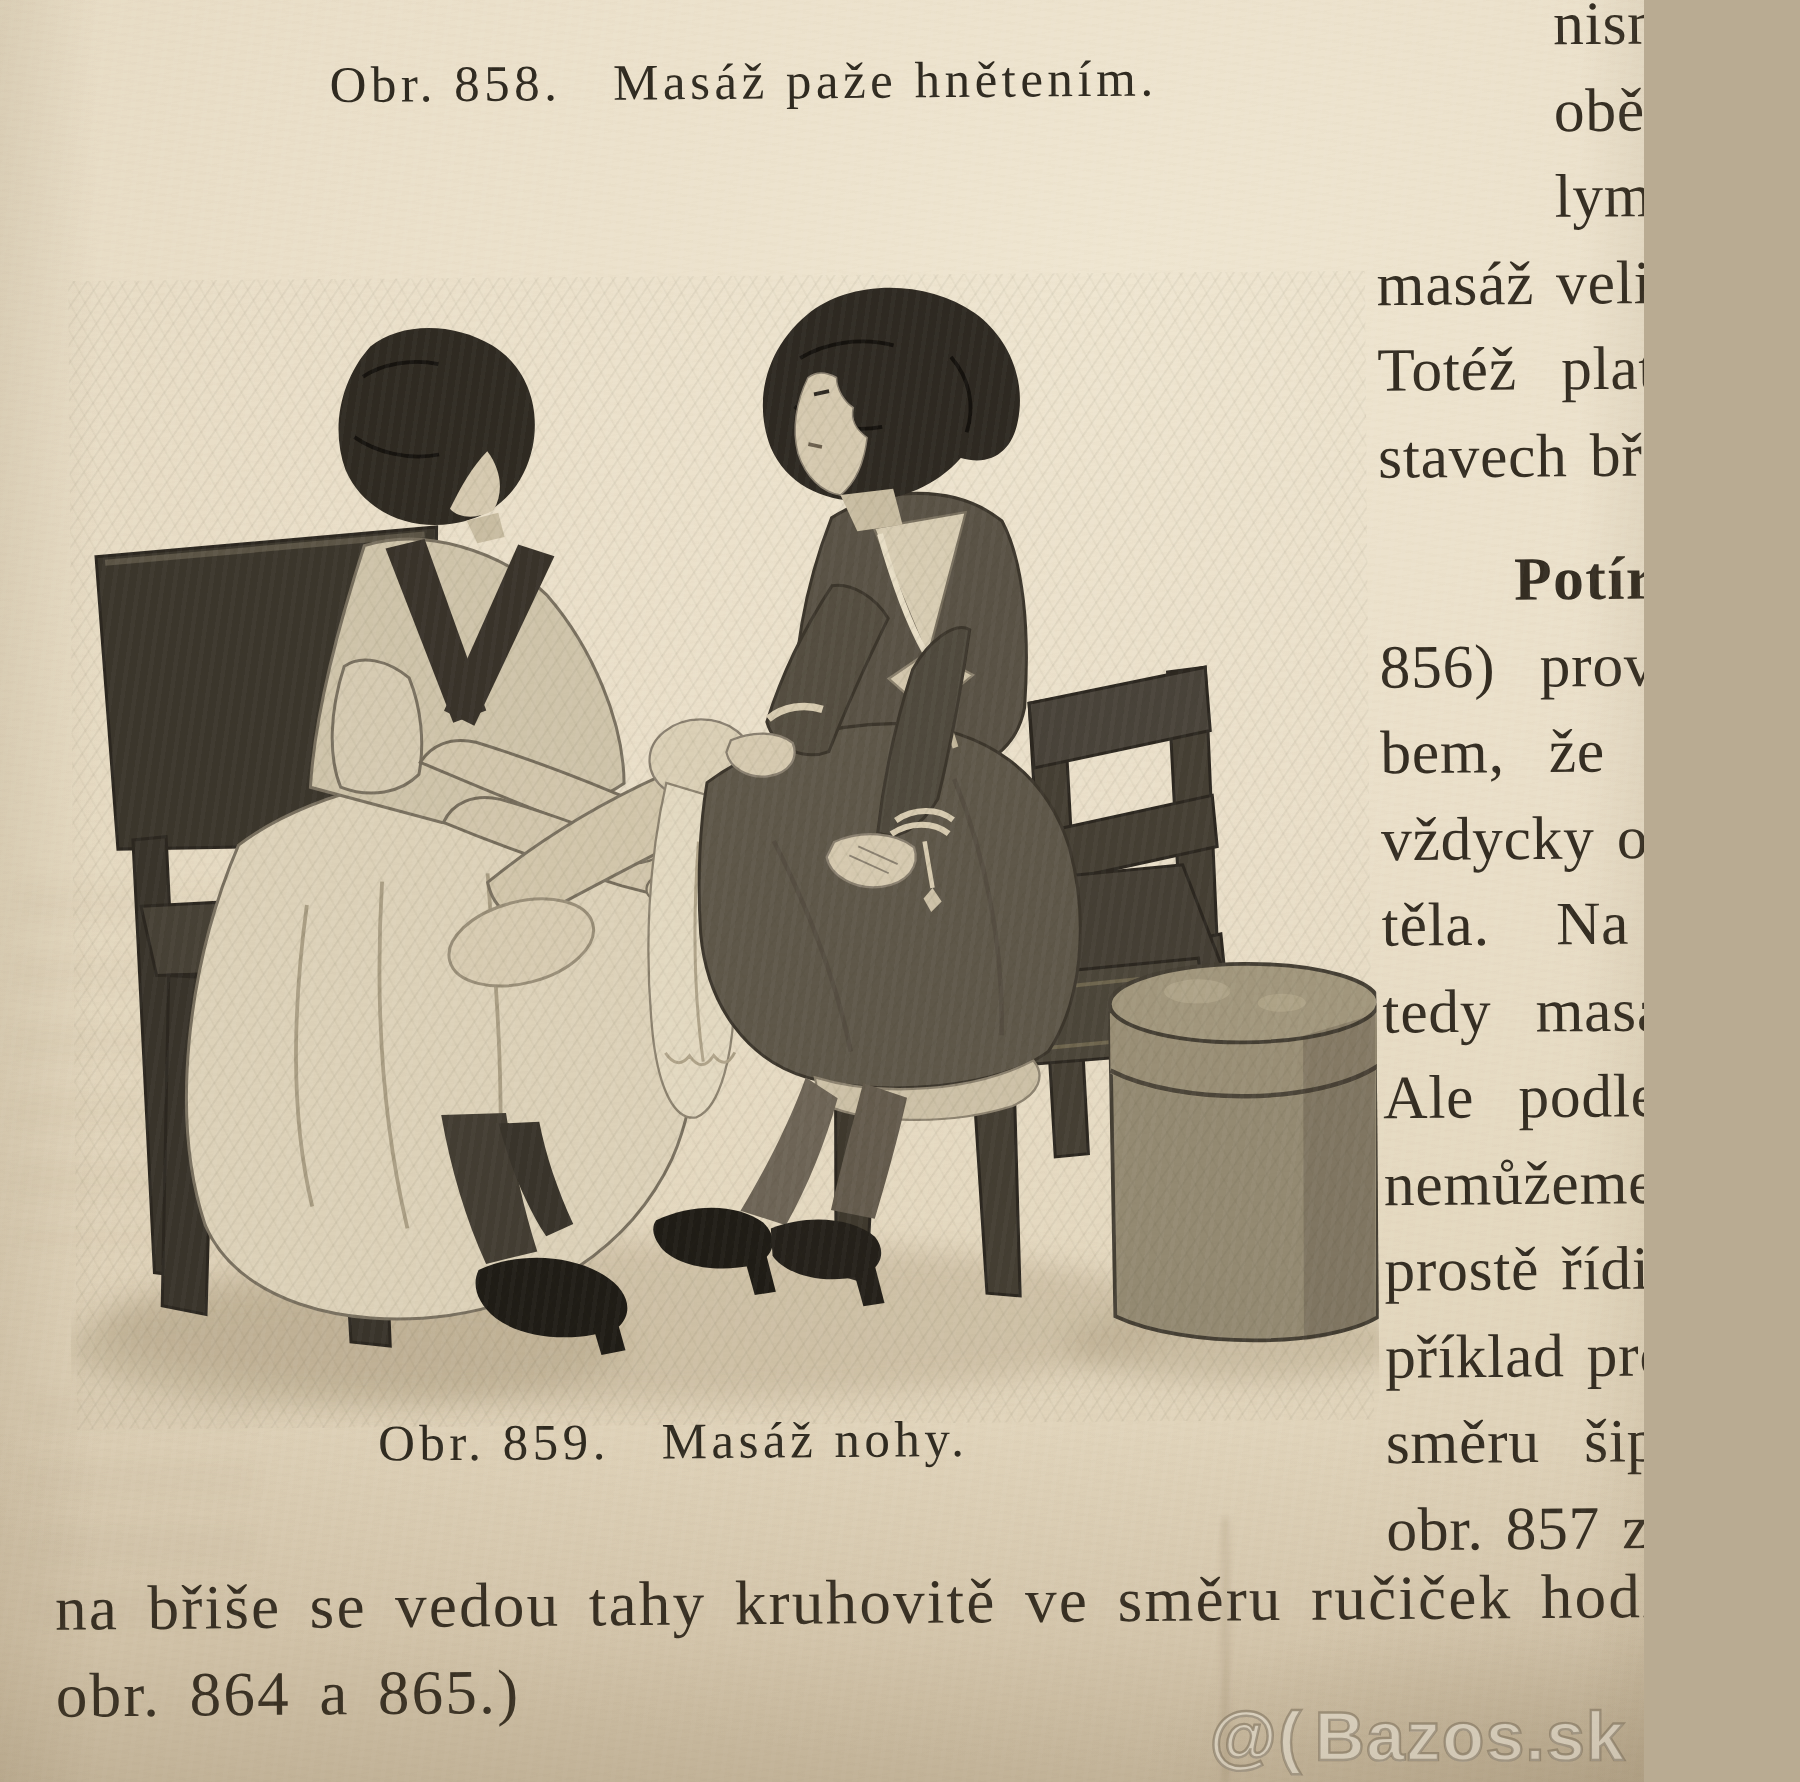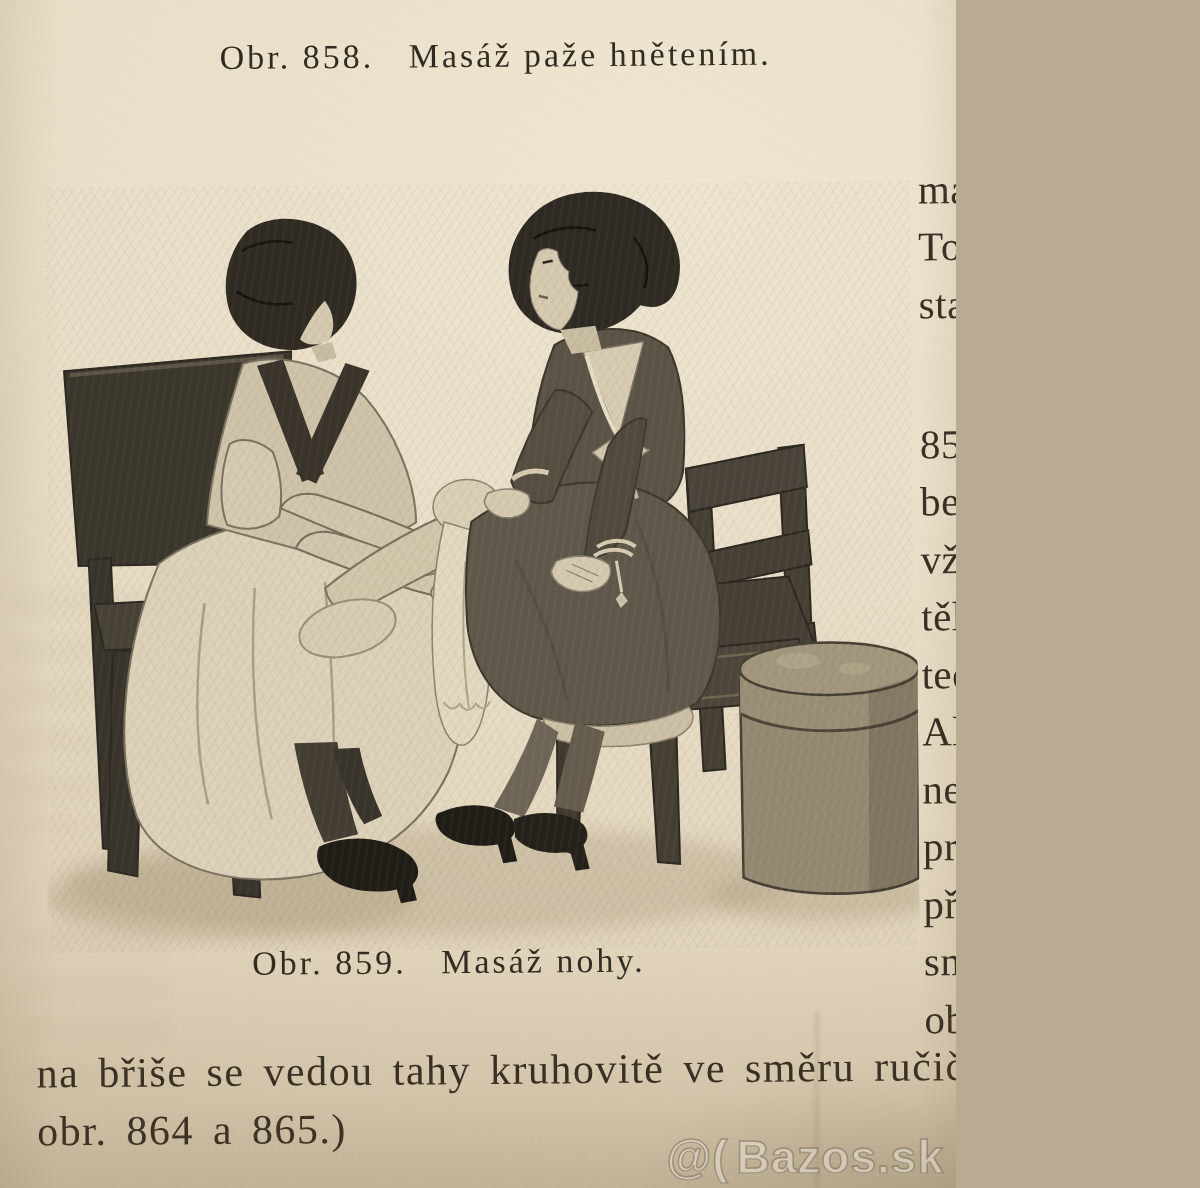--- a/index.html
+++ b/index.html
@@ -1,17 +1,17 @@
 <!DOCTYPE html>
 <html><head>
 <meta charset="utf-8">
 <style>
   html,body{margin:0;padding:0;background:#b9ab92;}
   .page{
-    position:relative;width:956px;height:1188px;overflow:hidden;
+    position:relative;width:1096px;height:1188px;overflow:hidden;
     font-family:"Liberation Serif","DejaVu Serif",serif;
     background:
       radial-gradient(1400px 1000px at 68% 15%, #efe6d1 0%, #eadfc9 40%, #e4d8bf 68%, #d8cab0 100%);
     color:#332c21;
   }
   .page::after{ 
     content:"";position:absolute;inset:0;pointer-events:none;z-index:6;
     background:
       linear-gradient(180deg, rgba(0,0,0,0) 80%, rgba(116,92,58,.08) 92%, rgba(104,84,52,.20) 100%),
       linear-gradient(90deg, rgba(104,84,52,.10) 0%, rgba(0,0,0,0) 6%, rgba(0,0,0,0) 96%, rgba(104,84,52,.08) 100%),

